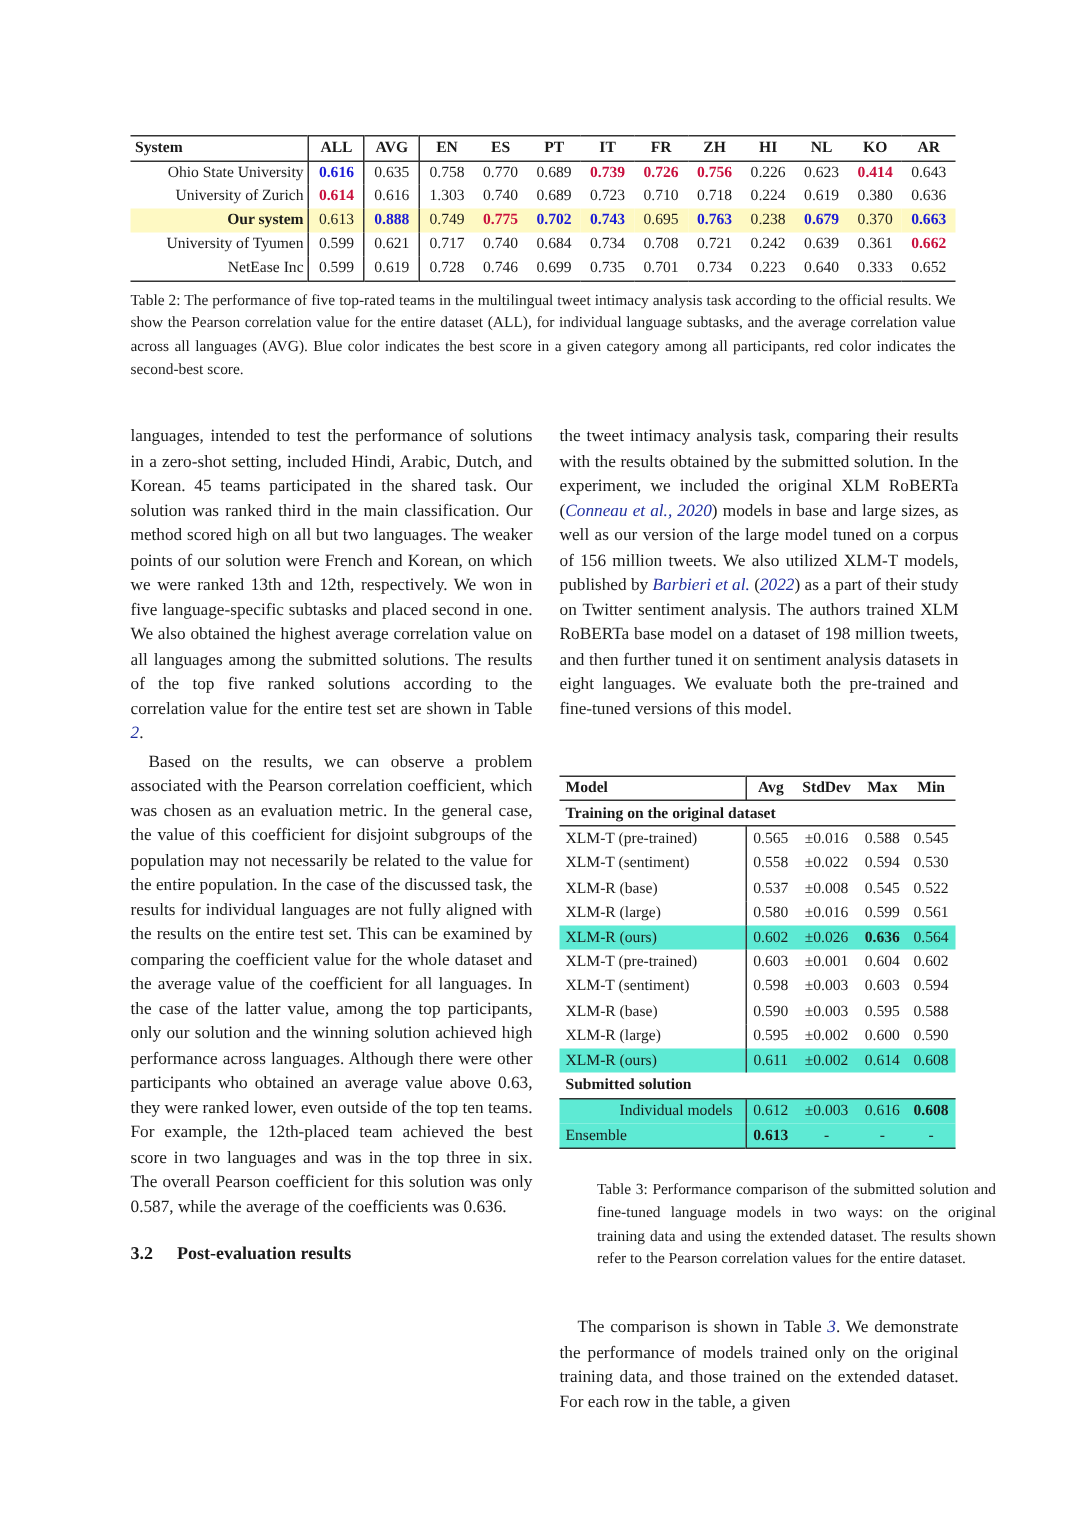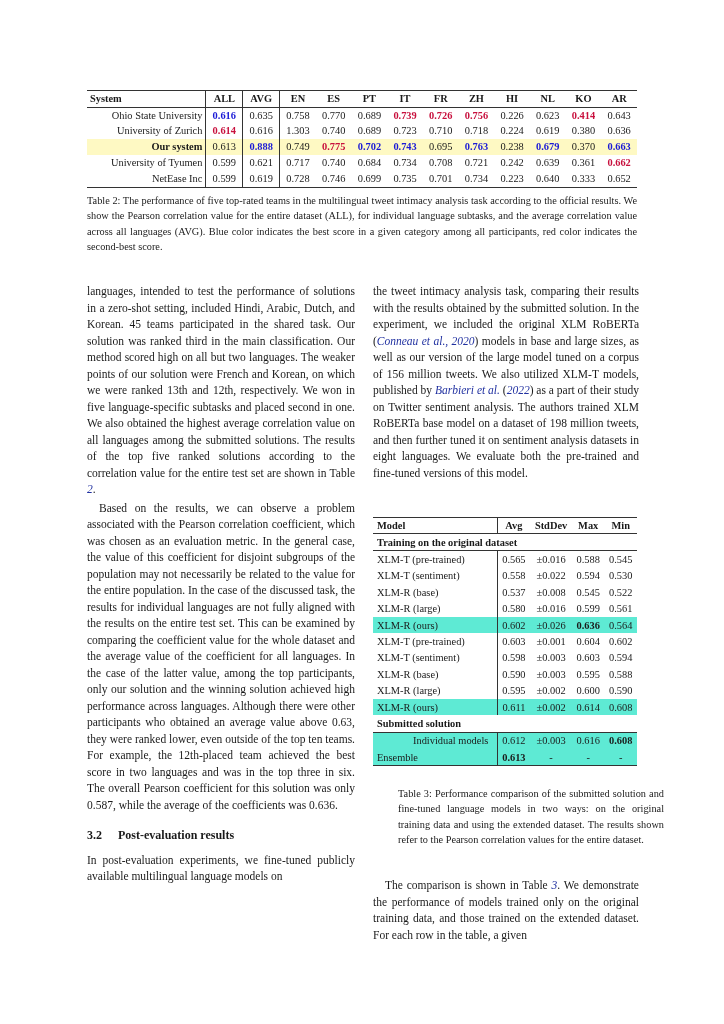--- a/index.html
+++ b/index.html
@@ -147,21 +147,20 @@
 </table>
 
 <div class="abs caption" style="left:87px; top:193px; width:550px;">Table 2:  The performance of five top-rated teams in the multilingual tweet intimacy analysis task according to the official results. We show the Pearson correlation value for the entire dataset (ALL), for individual language subtasks, and the average correlation value across all languages (AVG). Blue color indicates the best score in a given category among all participants, red color indicates the second-best score.</div>
 
 <div class="col" style="left:87px; top:283px; width:268px;">
   <p><span>languages, intended to test the performance of solutions in a zero-shot setting, included Hindi, Arabic, Dutch, and Korean. 45 teams participated in the shared task. Our solution was ranked third in the main classification. Our method scored high on all but two languages. The weaker points of our solution were French and Korean, on which we were ranked 13th and 12th, respectively. We won in five language-specific subtasks and placed second in one. We also obtained the highest average correlation value on all languages among the submitted solutions. The results of the top five ranked solutions according to the correlation value for the entire test set are shown in Table </span><span class="link">2</span><span>.</span></p>
   <p class="indent" style="margin-top:2px;">Based on the results, we can observe a problem associated with the Pearson correlation coefficient, which was chosen as an evaluation metric. In the general case, the value of this coefficient for disjoint subgroups of the population may not necessarily be related to the value for the entire population. In the case of the discussed task, the results for individual languages are not fully aligned with the results on the entire test set. This can be examined by comparing the coefficient value for the whole dataset and the average value of the coefficient for all languages. In the case of the latter value, among the top participants, only our solution and the winning solution achieved high performance across languages. Although there were other participants who obtained an average value above 0.63, they were ranked lower, even outside of the top ten teams. For example, the 12th-placed team achieved the best score in two languages and was in the top three in six. The overall Pearson coefficient for this solution was only 0.587, while the average of the coefficients was 0.636.</p>
   <div style="margin-top:14px; margin-bottom:8px;">
     <span class="sec">3.2</span><span class="sec" style="margin-left:16px;">Post-evaluation results</span>
   </div>
-  <p>In post-evaluation experiments, we fine-tuned publicly available multilingual language models on</p>
 </div>
 
 <div class="col" style="left:373px; top:283px; width:266px;">
   <p><span>the tweet intimacy analysis task, comparing their results with the results obtained by the submitted solution. In the experiment, we included the original XLM RoBERTa (</span><span class="link">Conneau et al., 2020</span><span>) models in base and large sizes, as well as our version of the large model tuned on a corpus of 156 million tweets. We also utilized XLM-T models, published by </span><span class="link">Barbieri et al.</span><span> (</span><span class="link">2022</span><span>) as a part of their study on Twitter sentiment analysis. The authors trained XLM RoBERTa base model on a dataset of 198 million tweets, and then further tuned it on sentiment analysis datasets in eight languages. We evaluate both the pre-trained and fine-tuned versions of this model.</span></p>
 </div>
 
 <table id="t3">
   <thead>
     <tr>
       <th class="vr">Model</th>

